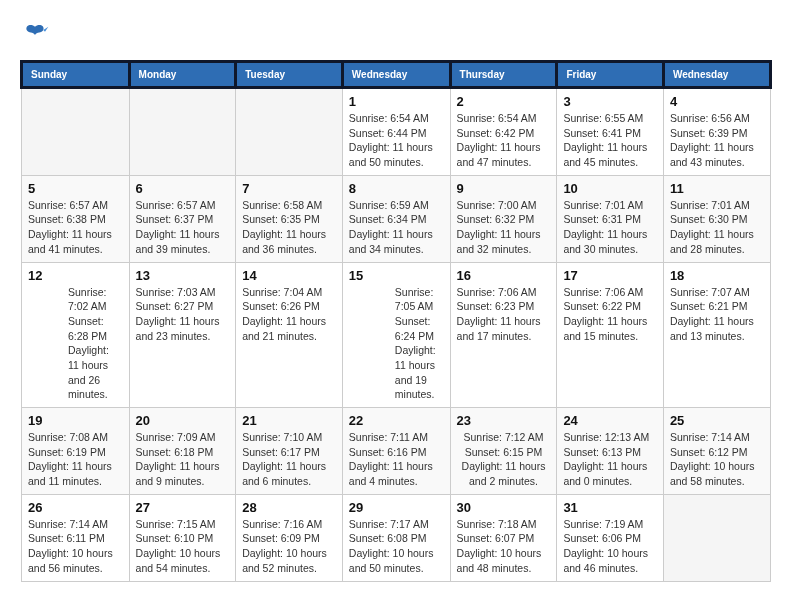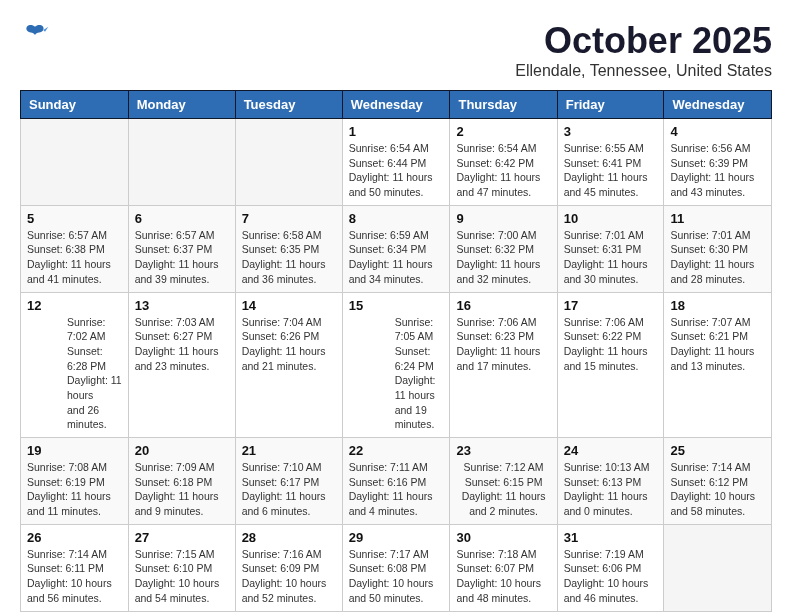--- a/index.html
+++ b/index.html
@@ -49,22 +49,22 @@
     .calendar {
       width: 100%;
       border-collapse: collapse;
       border: 1px solid #ccc;
     }
     .calendar th {
       background-color: #2e6db4;
       color: #fff;
       text-align: left;
       padding: 6px 8px;
-      font-size: 13px;
-      border: 1px solid #0f172a;
+      font-size: 10px;
+      border: 3px solid #0f172a;
     }
     .calendar td {
       vertical-align: top;
       padding: 5px 6px;
       border: 1px solid #ccc;
       width: 108px;
       min-height: 80px;
       font-size: 10.5px;
       color: #333;
       background: #fff;
@@ -89,24 +89,20 @@
   </style>
 </head>
 <body>
 
 <div class="header">
   <div class="logo">
     <svg class="logo-bird" viewBox="0 0 36 36">
       <path d="M18 8 C22 4, 30 6, 28 12 C26 16, 20 14, 18 18 C16 14, 10 16, 8 12 C6 6, 14 4, 18 8Z" fill="#2e6db4"></path>
       <path d="M28 12 L34 8 L30 14Z" fill="#4a90d9"></path>
     </svg>
-  </div>
-  <div class="title-block">
-    <div class="month-title">October 2025</div>
-    <div class="location">Ellendale, Tennessee, United States</div>
   </div>
 </div>
 
 <table class="calendar">
   <thead>
     <tr id="weekday-header">
         <th>Sunday</th>
         <th>Monday</th>
         <th>Tuesday</th>
         <th>Wednesday</th>
@@ -282,21 +278,21 @@
         </td>
         <td>
           <div class="day-number">23</div>
           <div class="day-info" style="white-space: pre-line; text-align: center;">Sunrise: 7:12 AM
 Sunset: 6:15 PM
 Daylight: 11 hours
 and 2 minutes.</div>
         </td>
         <td>
           <div class="day-number">24</div>
-          <div class="day-info" style="white-space: pre-line;">Sunrise: 10:13 AM
+          <div class="day-info" style="white-space: pre-line;">Sunrise: 12:13 AM
 Sunset: 6:13 PM
 Daylight: 11 hours
 and 0 minutes.</div>
         </td>
         <td>
           <div class="day-number">25</div>
           <div class="day-info" style="white-space: pre-line;">Sunrise: 7:14 AM
 Sunset: 6:12 PM
 Daylight: 10 hours
 and 58 minutes.</div>

